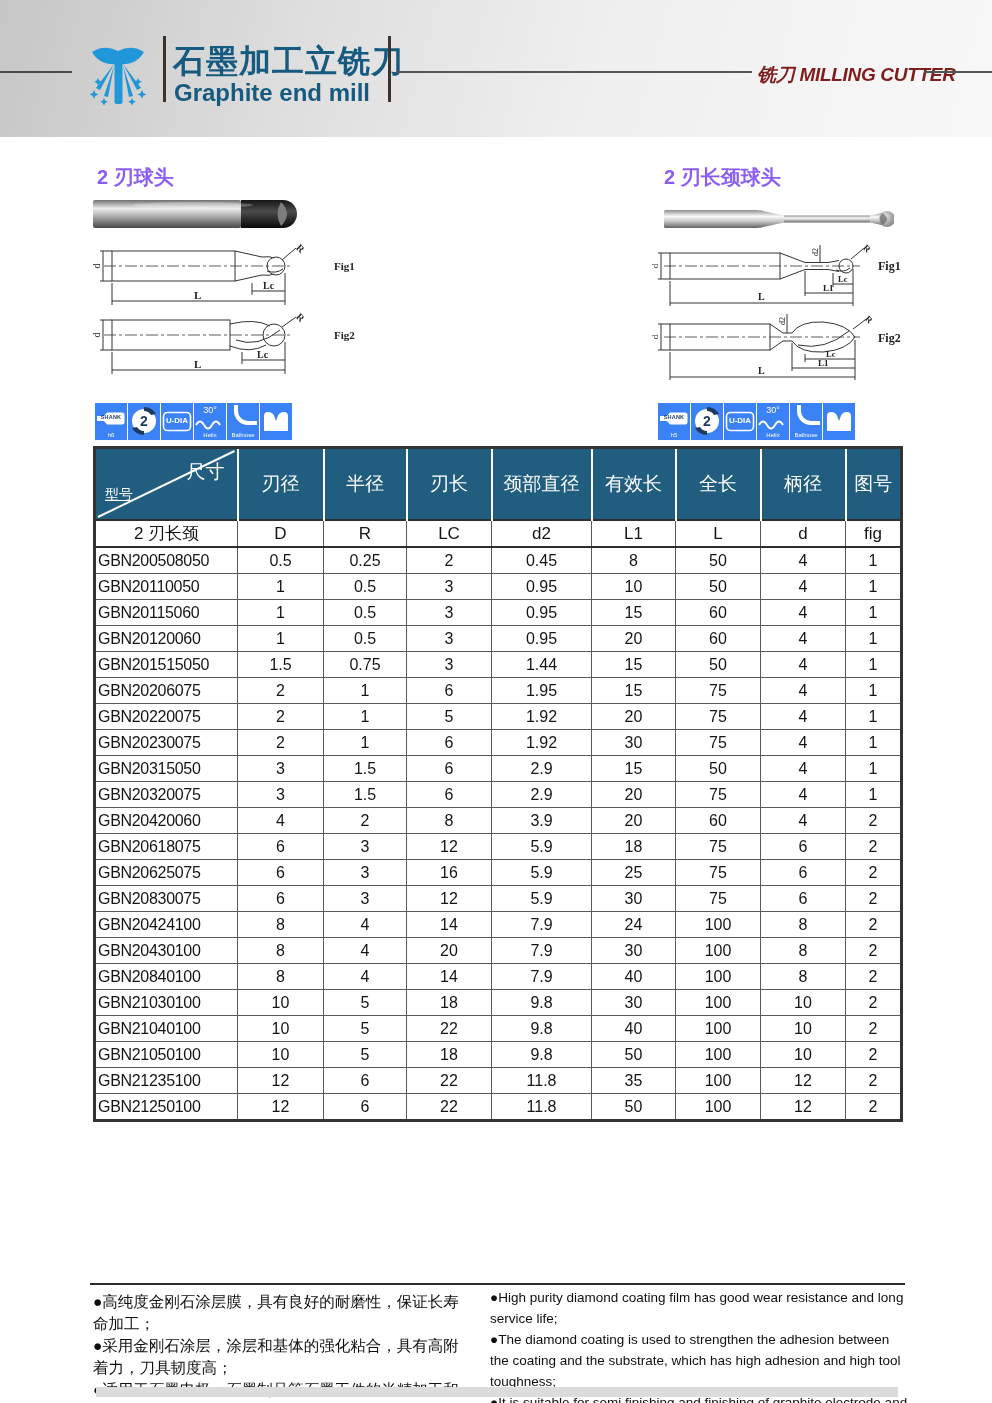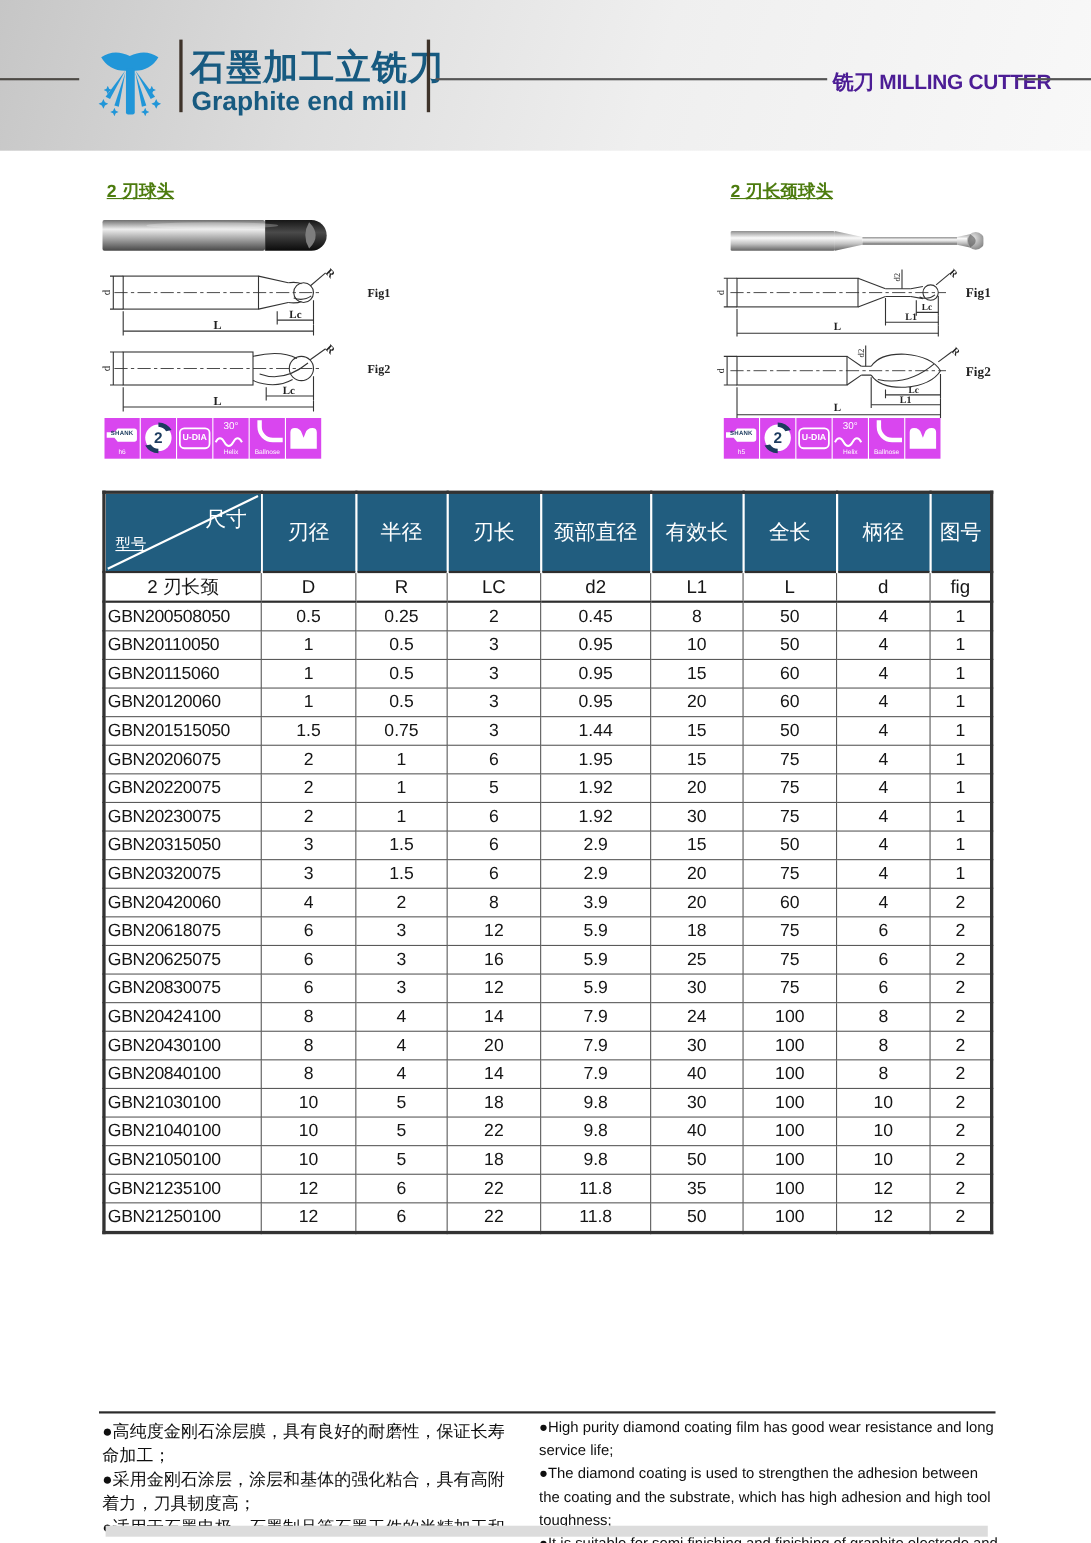--- a/index.html
+++ b/index.html
@@ -7,27 +7,27 @@
         font-family:"Liberation Sans",sans-serif;color:#111;}
   .abs{position:absolute;}
 
   
   .header-band{left:0;top:0;width:992px;height:137px;
 0    background:linear-gradient(105deg,#c6c6c6 0%,#dedede 30%,#efefef 60%,#f8f8f8 100%);}
   .hline{height:2px;background:#4d4a45;}
   .vbar{width:3px;background:#3e332a;}
   .brand-title{font-size:32px;font-weight:bold;color:#175a80;letter-spacing:1px;white-space:nowrap;}
   .brand-sub{font-size:24px;font-weight:bold;color:#175a80;white-space:nowrap;}
-  .mc-label{font-size:19px;font-weight:bold;color:#4c1d95;white-space:nowrap;letter-spacing:-0.3px;}
+  .mc-label{font-size:19px;font-weight:bold;color:#7f1d1d;white-space:nowrap;letter-spacing:-0.3px;font-style:italic;}
 
   
-  .section-title{font-size:16px;font-weight:bold;color:#4d7c0f;white-space:nowrap;text-decoration:underline;}
+  .section-title{font-size:20px;font-weight:bold;color:#8b5cf6;white-space:nowrap;}
   .drawing text{font-family:"Liberation Serif",serif;fill:#222;}
   .badges{display:flex;gap:1px;}
-  .badge{width:32px;height:37px;background:#d946ef;position:relative;flex:0 0 auto;}
+  .badge{width:32px;height:37px;background:#3b82f6;position:relative;flex:0 0 auto;margin-top:23px;}
   .badge svg{position:absolute;left:0;top:0;width:100%;height:100%;}
   .badge .lab,.badge .sub{position:absolute;left:0;width:100%;text-align:center;
     font-family:"Liberation Sans",sans-serif;line-height:1;}
 
   
   table.spec{border-collapse:collapse;table-layout:fixed;width:807px;border:3px solid #333;}
   table.spec thead th{background:#215d7f;color:#fff;font-size:19px;font-weight:normal;
      height:70px;border-left:2px solid #fff;vertical-align:middle;text-align:center;padding:0;}
   table.spec thead th:first-child{border-left:none;position:relative;}
   .corner-svg{position:absolute;left:0;top:0;width:100%;height:100%;}

